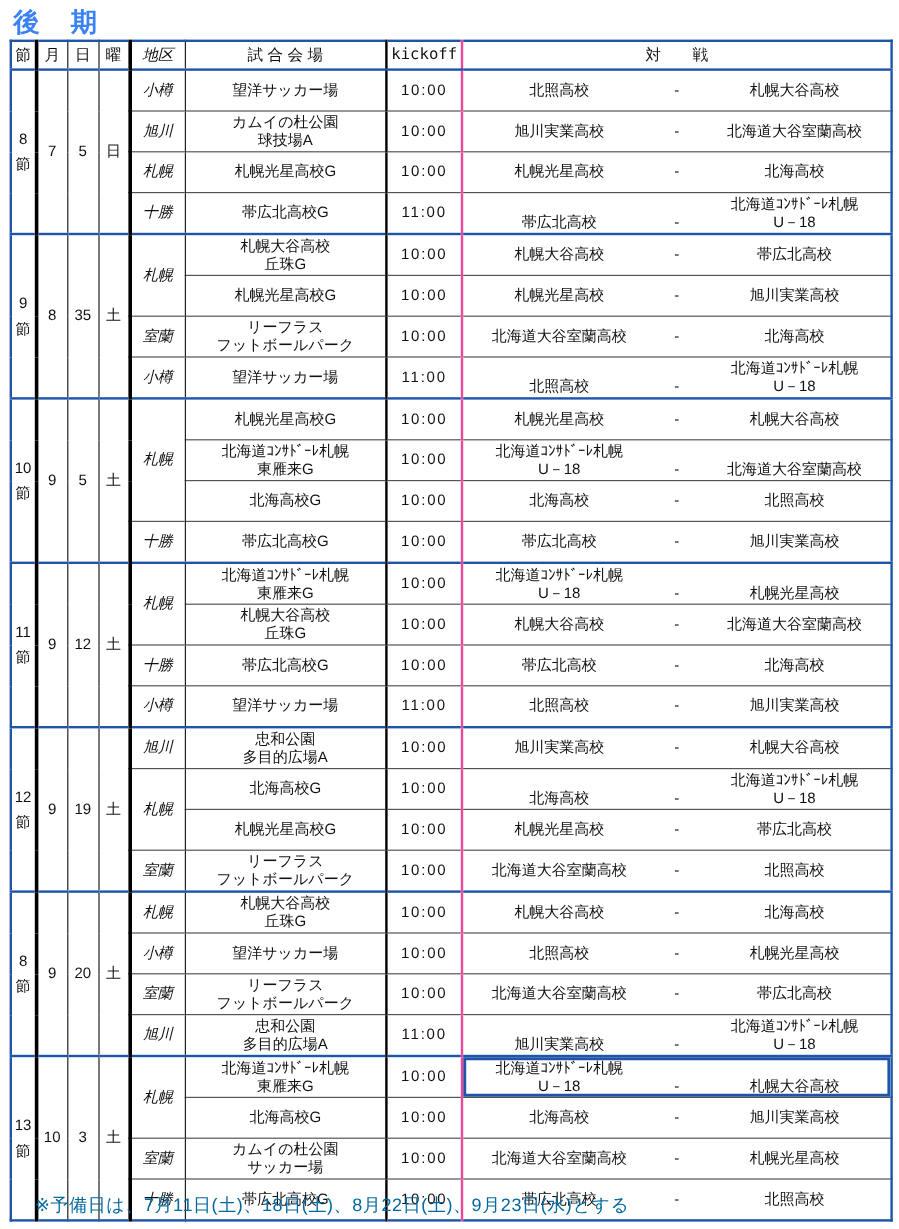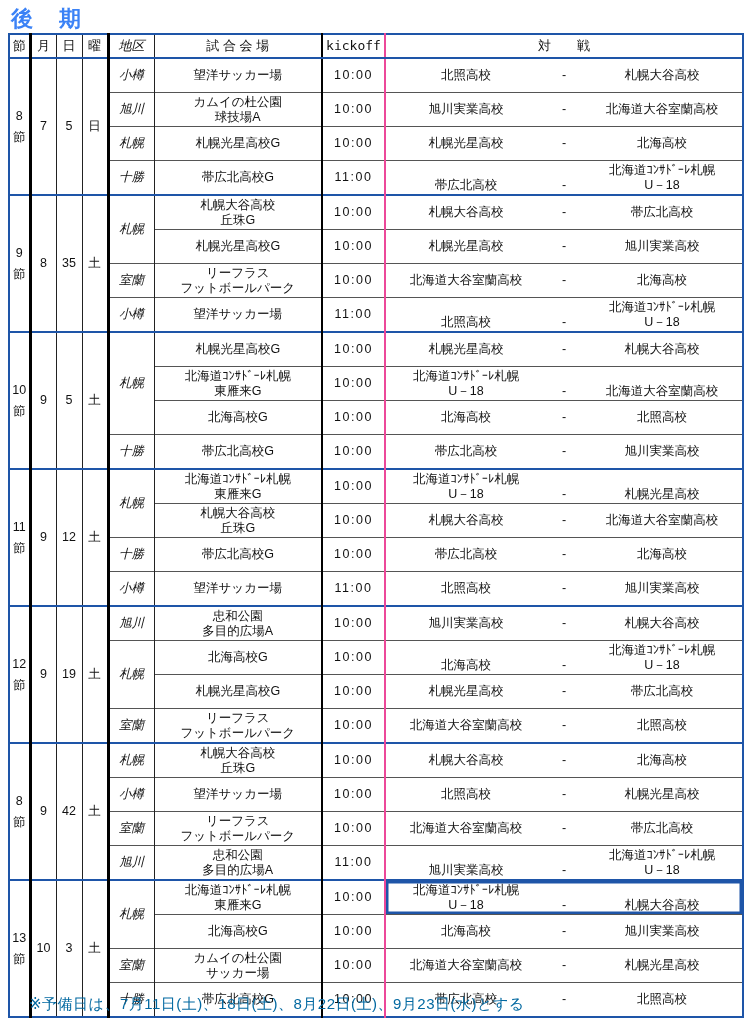--- a/index.html
+++ b/index.html
@@ -250,21 +250,21 @@
 フットボールパーク</td>
       <td class="c-ko">10:00</td>
       <td class="c-match"><div class="match-flex"><span class="match-home">北海道大谷室蘭高校</span><span class="match-dash">-</span><span class="match-away">北照高校</span></div></td>
     </tr>
   </tbody>
 
   <tbody>
     <tr class="sec-top">
       <td class="c-round" rowspan="4"><span class="round-num">8</span><span class="round-label">節</span></td>
       <td class="c-month" rowspan="4">9</td>
-      <td class="c-day" rowspan="4">42</td>
+      <td class="c-day" rowspan="4">20</td>
       <td class="c-wd" rowspan="4">土</td>
       <td class="c-district">札幌</td>
       <td class="c-venue">札幌大谷高校
 丘珠G</td>
       <td class="c-ko">10:00</td>
       <td class="c-match"><div class="match-flex"><span class="match-home">札幌大谷高校</span><span class="match-dash">-</span><span class="match-away">北海高校</span></div></td>
     </tr>
     <tr>
       <td class="c-district">小樽</td>
       <td class="c-venue">望洋サッカー場</td>

